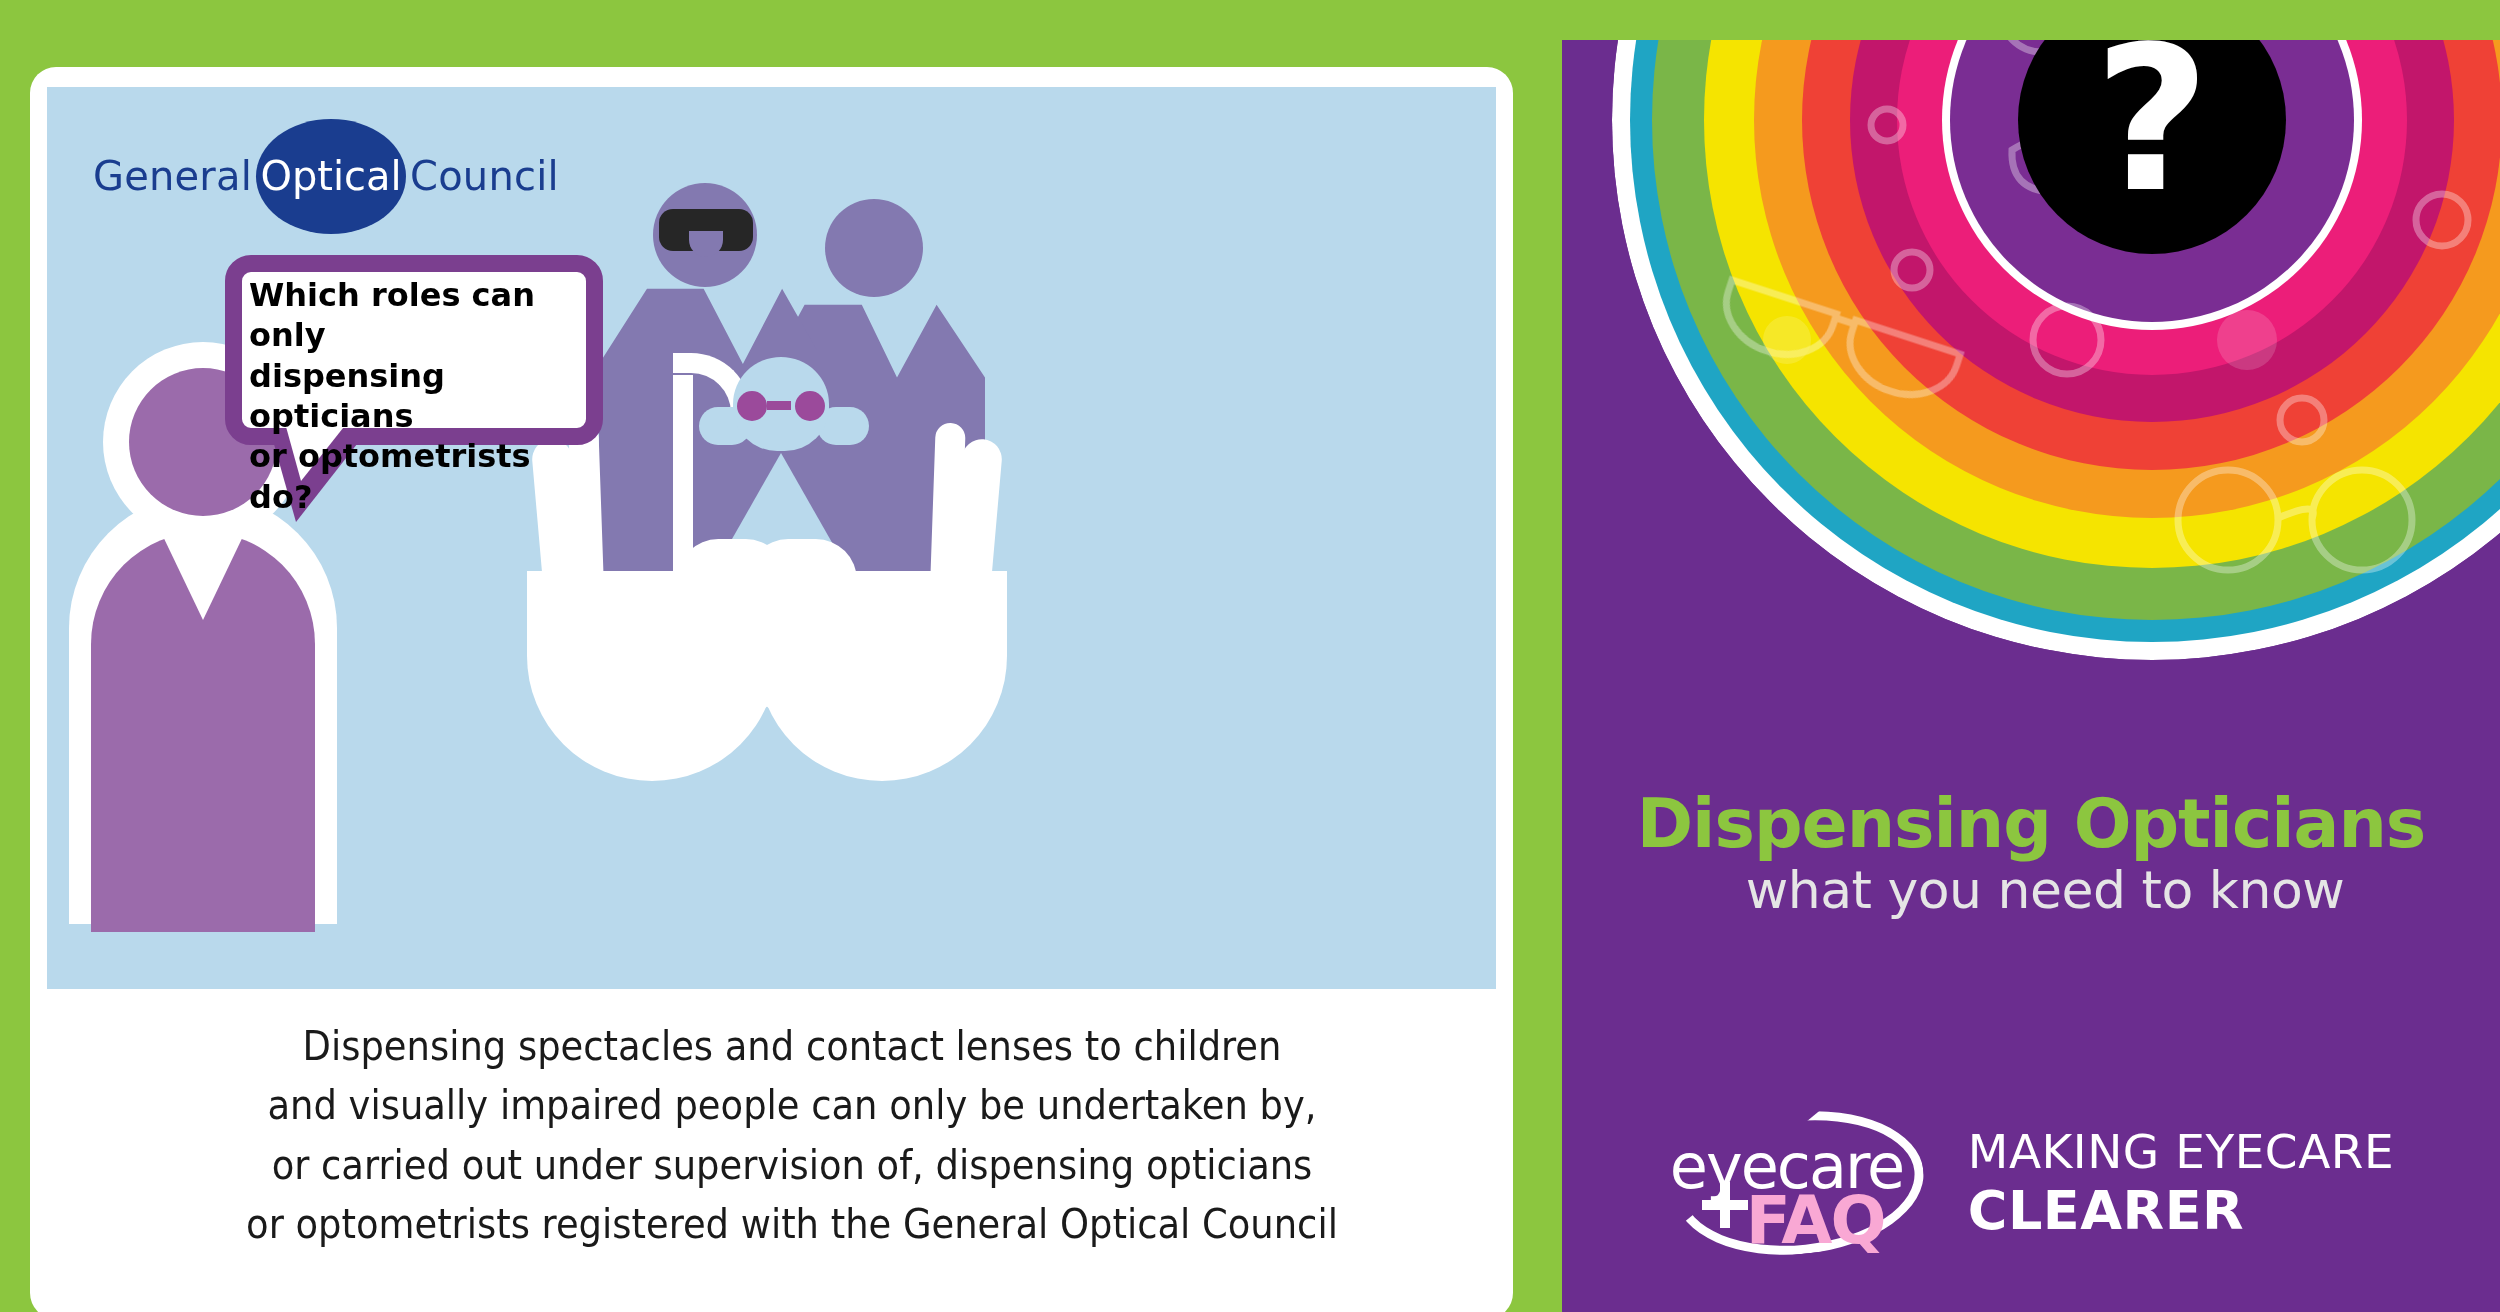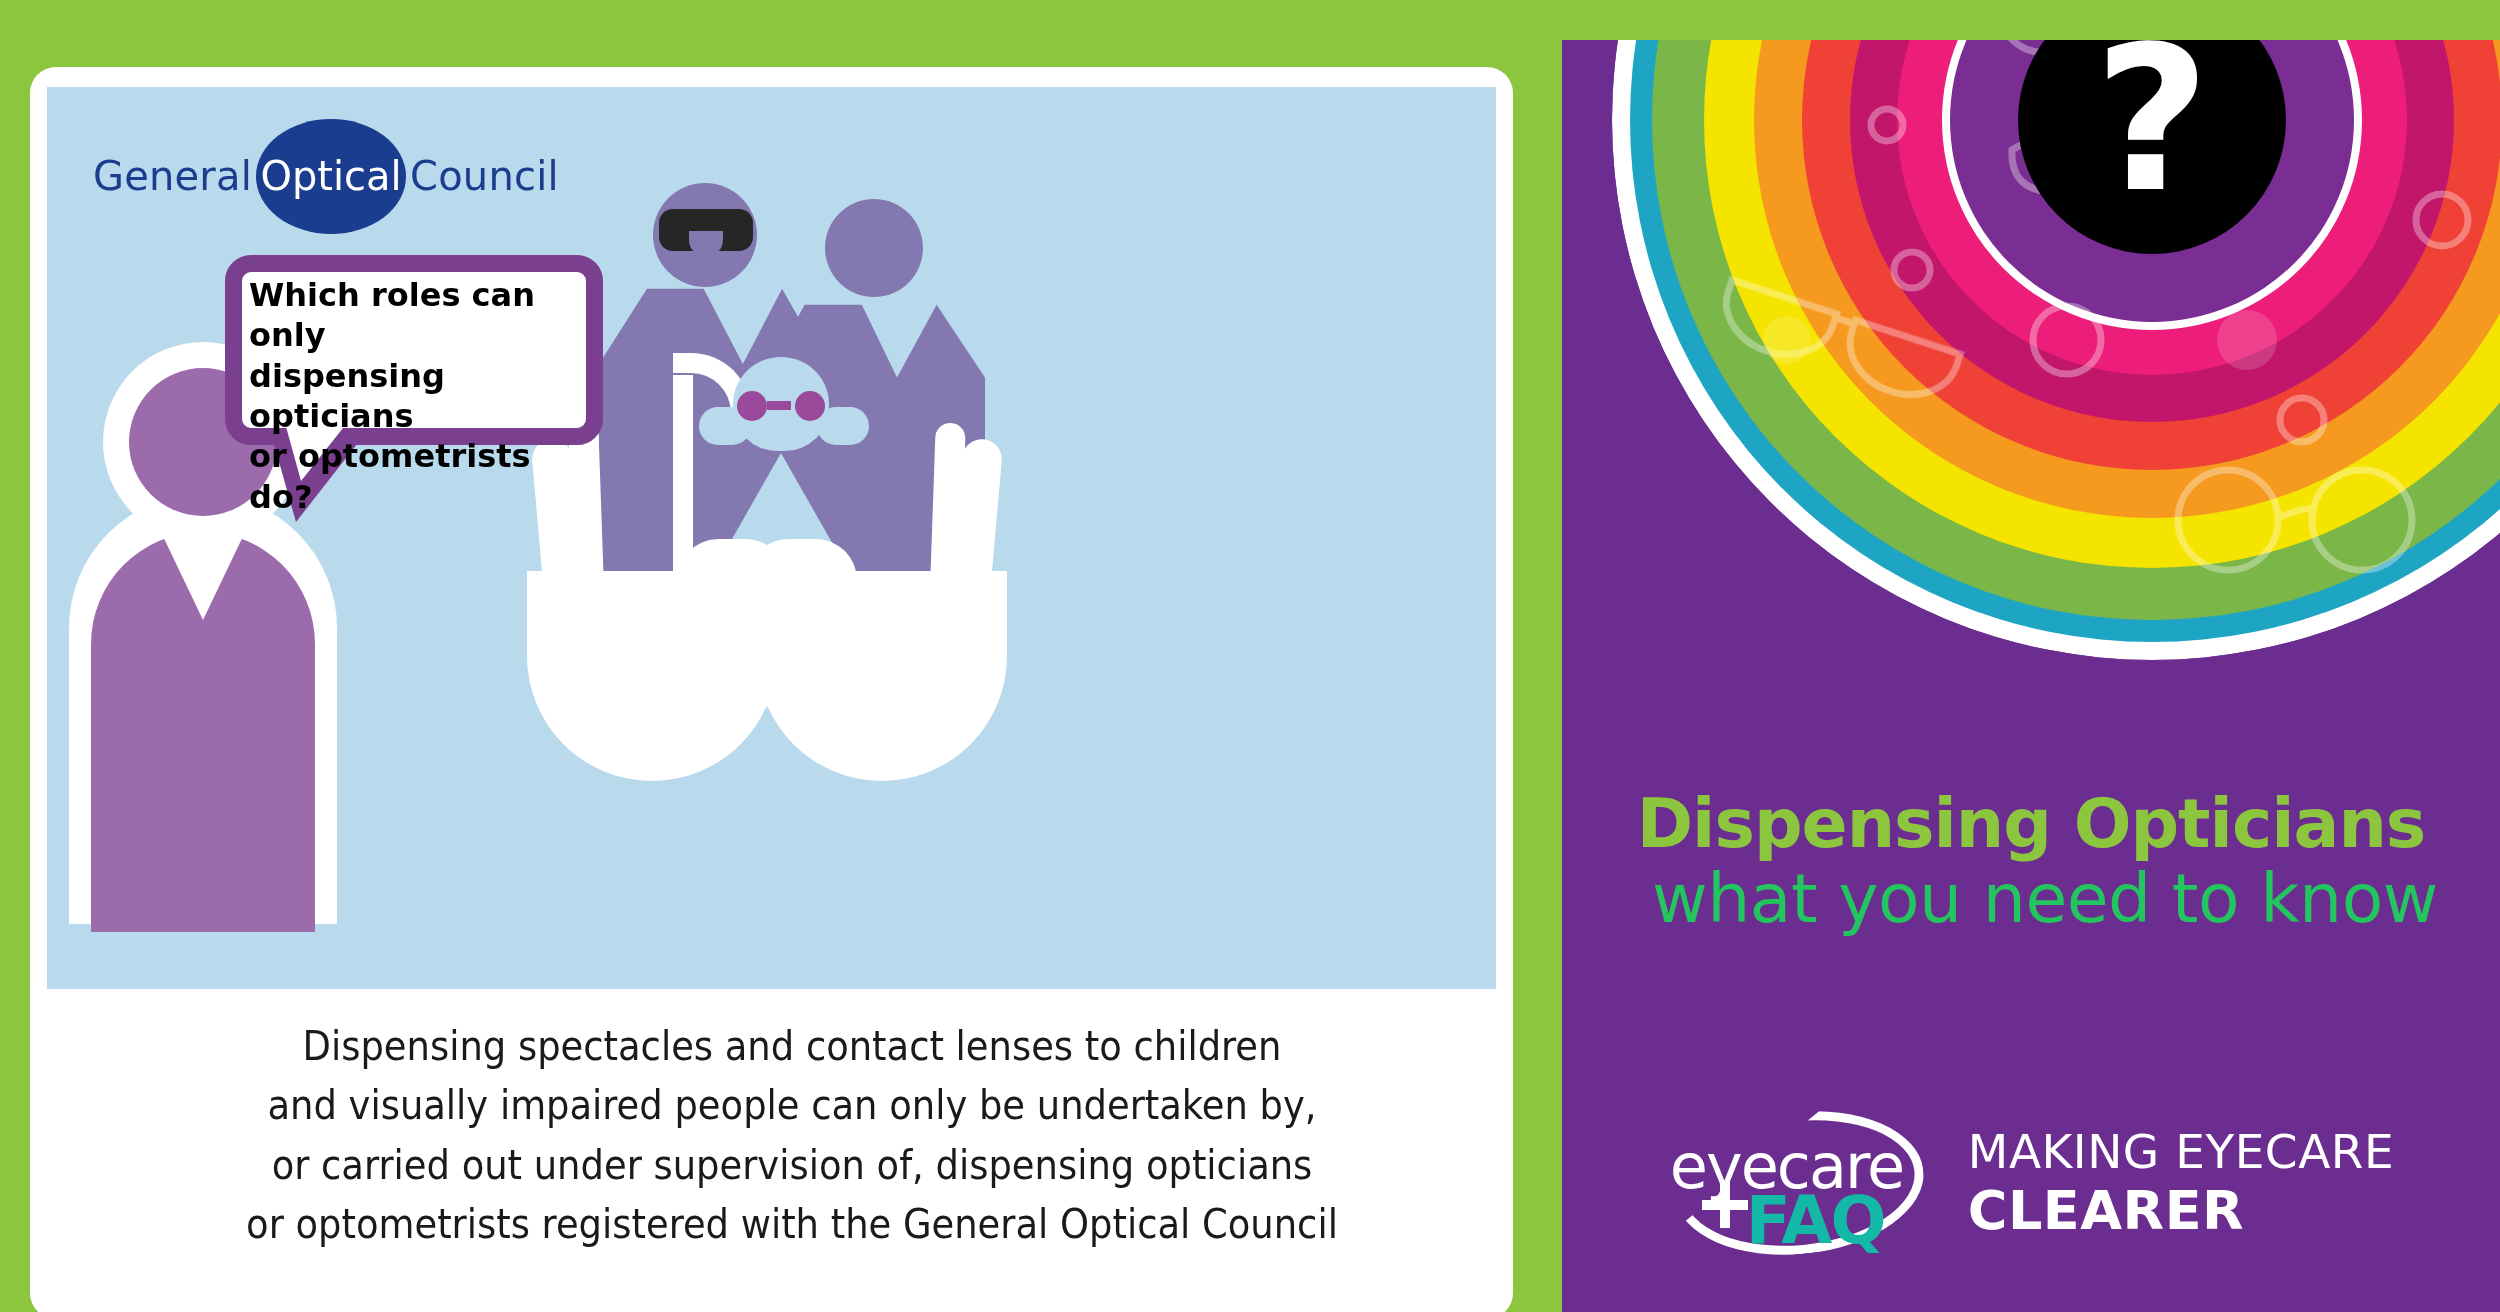--- a/index.html
+++ b/index.html
@@ -167,35 +167,35 @@
     color:#fff; font-size:200px; font-weight:bold; line-height:1;
     font-family:"DejaVu Sans", sans-serif;
   }
 
   .title-block{ position:absolute; left:0; top:748px; width:938px; text-align:center; }
   .title-main{
     font-size:68px; font-weight:bold; color:#8cc63f; letter-spacing:-1px;
     font-family:"DejaVu Sans", sans-serif; line-height:1.05;
   }
   .title-sub{
-    font-size:68px; color:#22c55e; letter-spacing:-.5px; margin-top:4px;
+    font-size:52px; color:#e5e5e5; letter-spacing:-.5px; margin-top:4px;
     font-family:"DejaVu Sans", sans-serif; line-height:1.05;padding-left:28px;
   }
 
   .brand{
     position:absolute; left:0; top:1068px; width:938px;
     display:flex; align-items:center; justify-content:center; gap:40px;
   }
   .brand-logo{ position:relative; width:260px; height:150px; }
   .brand-e1{
     position:absolute; left:2px; top:22px; font-size:62px; color:#fff;
     font-family:"DejaVu Sans", sans-serif; letter-spacing:-2px;
   }
   .brand-e2{
-    position:absolute; left:38px; top:74px; font-size:66px; color:#14b8a6;
+    position:absolute; left:38px; top:74px; font-size:66px; color:#f9a8d4;
     font-weight:bold; font-family:"DejaVu Sans", sans-serif; letter-spacing:-2px;
   }
   .brand-plus{
     position:absolute; left:34px; top:92px; width:46px; height:10px; background:#fff;
   }
   .brand-plus2{
     position:absolute; left:52px; top:74px; width:10px; height:46px; background:#fff;
   }
   .swoosh{
     position:absolute; left:6px; top:4px; width:250px; height:142px;

